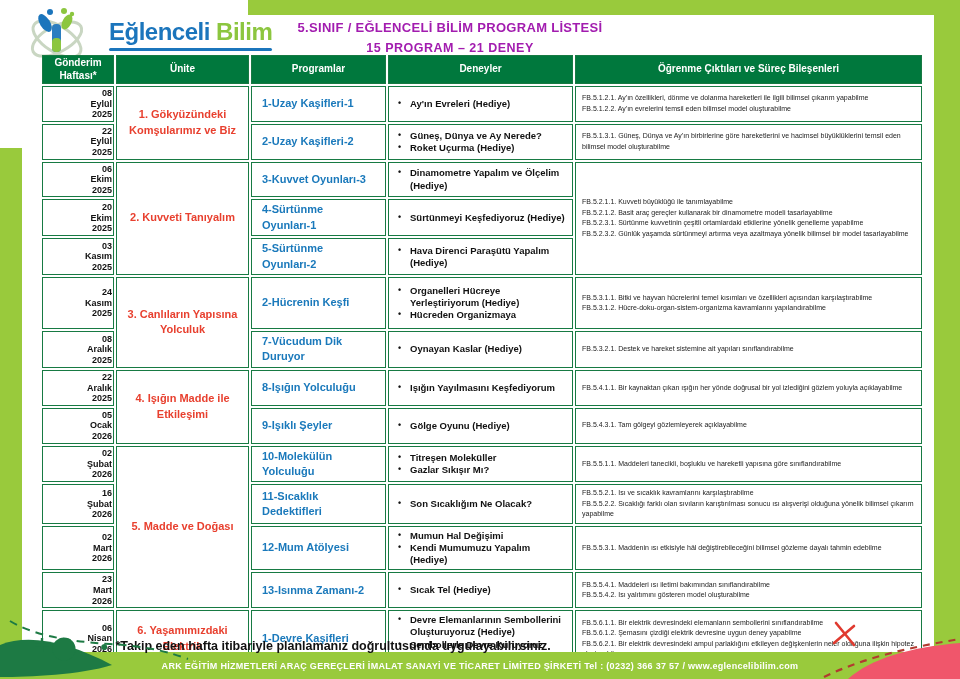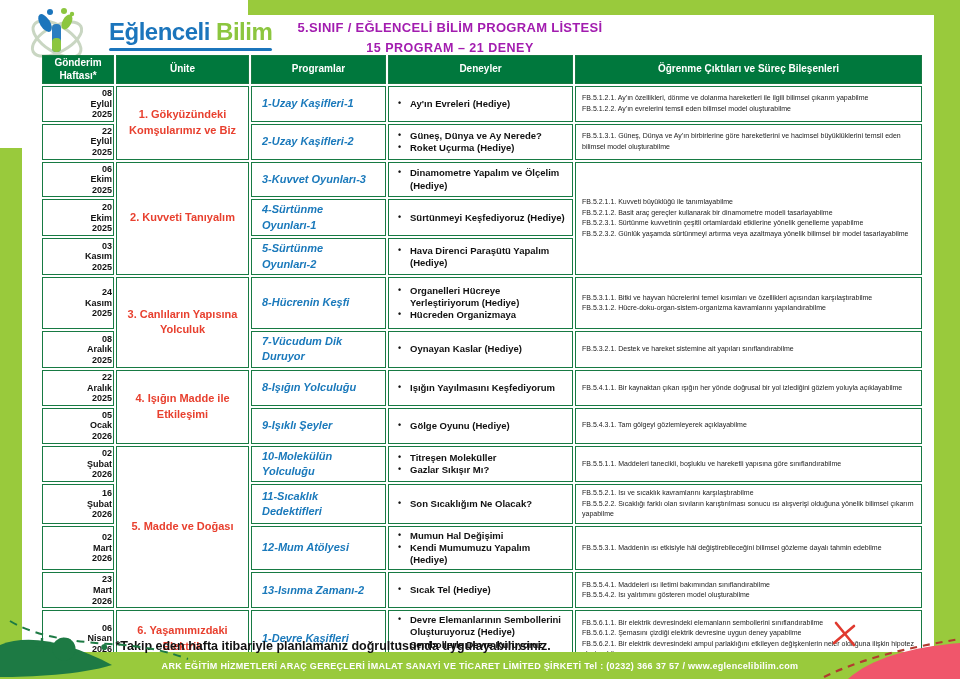--- a/index.html
+++ b/index.html
@@ -31,21 +31,21 @@
   table.program-table { position:absolute; left:40px; top:53px; width:872px;
     border-collapse:separate; border-spacing:2px; table-layout:fixed; }
   .program-table th, .program-table td { border:1.6px solid var(--border-green); overflow:hidden; }
   .program-table th { background:var(--dark-green); color:#fff; font-size:10px; font-weight:bold;
     height:24px; padding:1px 2px; line-height:1.25; }
   .program-table td { background:#fff; vertical-align:middle; }
   td.week { font-size:9px; font-weight:bold; text-align:right; line-height:1.18; color:#111; }
   td.unit { color:var(--unit-red); font-size:11px; font-weight:bold; text-align:center;
             padding:2px 6px; line-height:1.45; }
   td.program { color:var(--program-blue); font-size:11px; font-weight:bold;
-               padding:2px 16px 2px 10px; line-height:1.4;font-style:italic; }
+               padding:2px 16px 2px 10px; line-height:1.4; }
   td.experiments { font-size:9.5px; font-weight:bold; padding:3px 4px 3px 9px; line-height:1.28; color:#111; }
   .exp { display:flex; gap:6px; }
   .exp .bullet { width:6px; flex:none; font-size:9px; }
   .exp .txt { flex:1; }
   td.outcome { font-size:7px; padding:3px 6px; line-height:1.5; color:#222; vertical-align:middle; }
   td.outcome .line { }
   td.outcome.small { line-height:1.35; }
   .outcome-title { font-size:8px; font-weight:bold; }
 
   .footer-note { position:absolute; left:100px; top:639px; display:flex; align-items:center; gap:7px;
@@ -172,21 +172,21 @@
         <td class="experiments">
           <div class="exp">
             <span class="bullet">•</span>
             <span class="txt">Hava Direnci Paraşütü Yapalım (Hediye)</span>
           </div>
         </td>
       </tr>
       <tr style="height: 52px;">
         <td class="week">24<br>Kasım<br>2025</td>
         <td class="unit" rowspan="2">3. Canlıların Yapısına Yolculuk</td>
-        <td class="program">8-Hücrenin Keşfi</td>
+        <td class="program">2-Hücrenin Keşfi</td>
         <td class="experiments">
           <div class="exp">
             <span class="bullet">•</span>
             <span class="txt">Organelleri Hücreye Yerleştiriyorum (Hediye)</span>
           </div>
           <div class="exp">
             <span class="bullet">•</span>
             <span class="txt">Hücreden Organizmaya</span>
           </div>
         </td>

